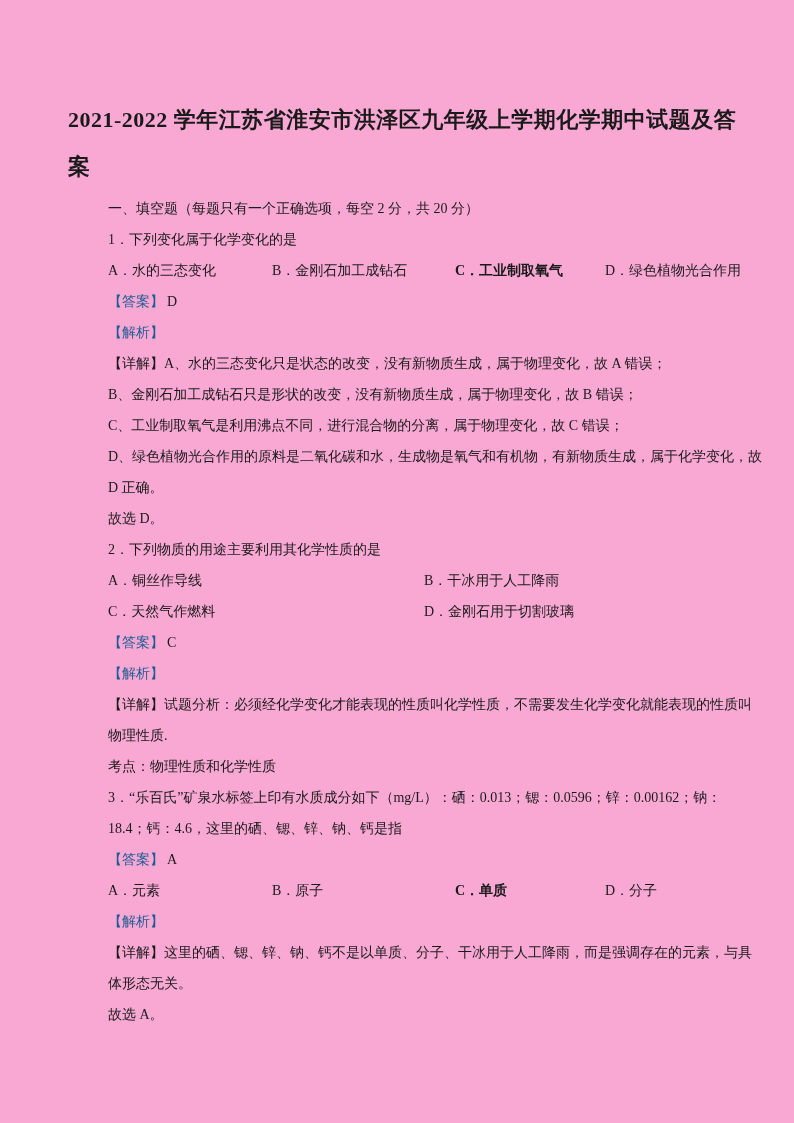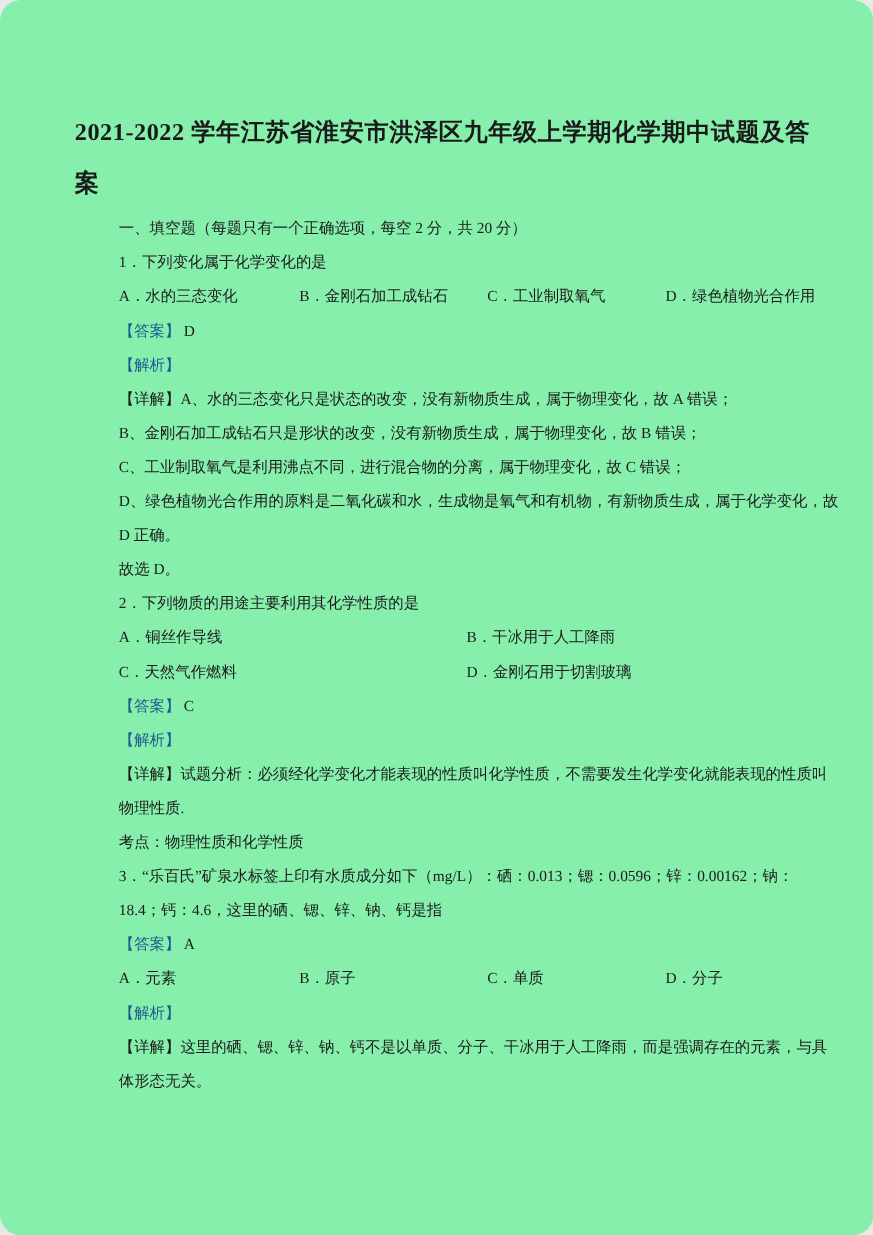--- a/index.html
+++ b/index.html
@@ -5,25 +5,24 @@
   html, body {
     margin: 0;
     padding: 0;
     background: #e8e8e8;
   }
   .page {
     position: relative;
     width: 794px;
     height: 1123px;
     margin: 0 auto;
-    background: #86efac;
+    background: #f9a8d4;
     overflow: hidden;
     font-family: "Liberation Serif", "DejaVu Serif", serif;
     color: #1a1a1a;
-    border-radius: 19px;
   }
   .content {
     padding: 0 64px 0 68px;
   }
   .doc-title {
     margin: 0;
     padding-top: 96px;
     font-size: 22px;
     font-weight: bold;
     line-height: 47px;
@@ -42,21 +41,21 @@
     line-height: 31px;
     font-size: 14px;
     white-space: nowrap;
   }
   .opt {
     position: absolute;
     top: 0;
   }
   .c4-0 { left: 0; }
   .c4-1 { left: 164px; }
-  .c4-2 { left: 335px; }
+  .c4-2 { left: 347px; font-weight: bold; }
   .c4-3 { left: 497px; }
   .c2-0 { left: 0; }
   .c2-1 { left: 316px; }
   .blue {
     color: #1e5c93;
     text-align: center;
   }
   .ans-val {
     margin-left: 3px;
   }
@@ -124,16 +123,17 @@
         <span class="opt c4-0">A．元素</span>
         <span class="opt c4-1">B．原子</span>
         <span class="opt c4-2">C．单质</span>
         <span class="opt c4-3">D．分子</span>
       </div>
       <div class="line">
         <span class="blue">【解析】</span>
       </div>
       <div class="line">【详解】这里的硒、锶、锌、钠、钙不是以单质、分子、干冰用于人工降雨，而是强调存在的元素，与具</div>
       <div class="line">体形态无关。</div>
+      <div class="line">故选 A。</div>
 
     </div>
   </div>
 </div>
 
 </body></html>

